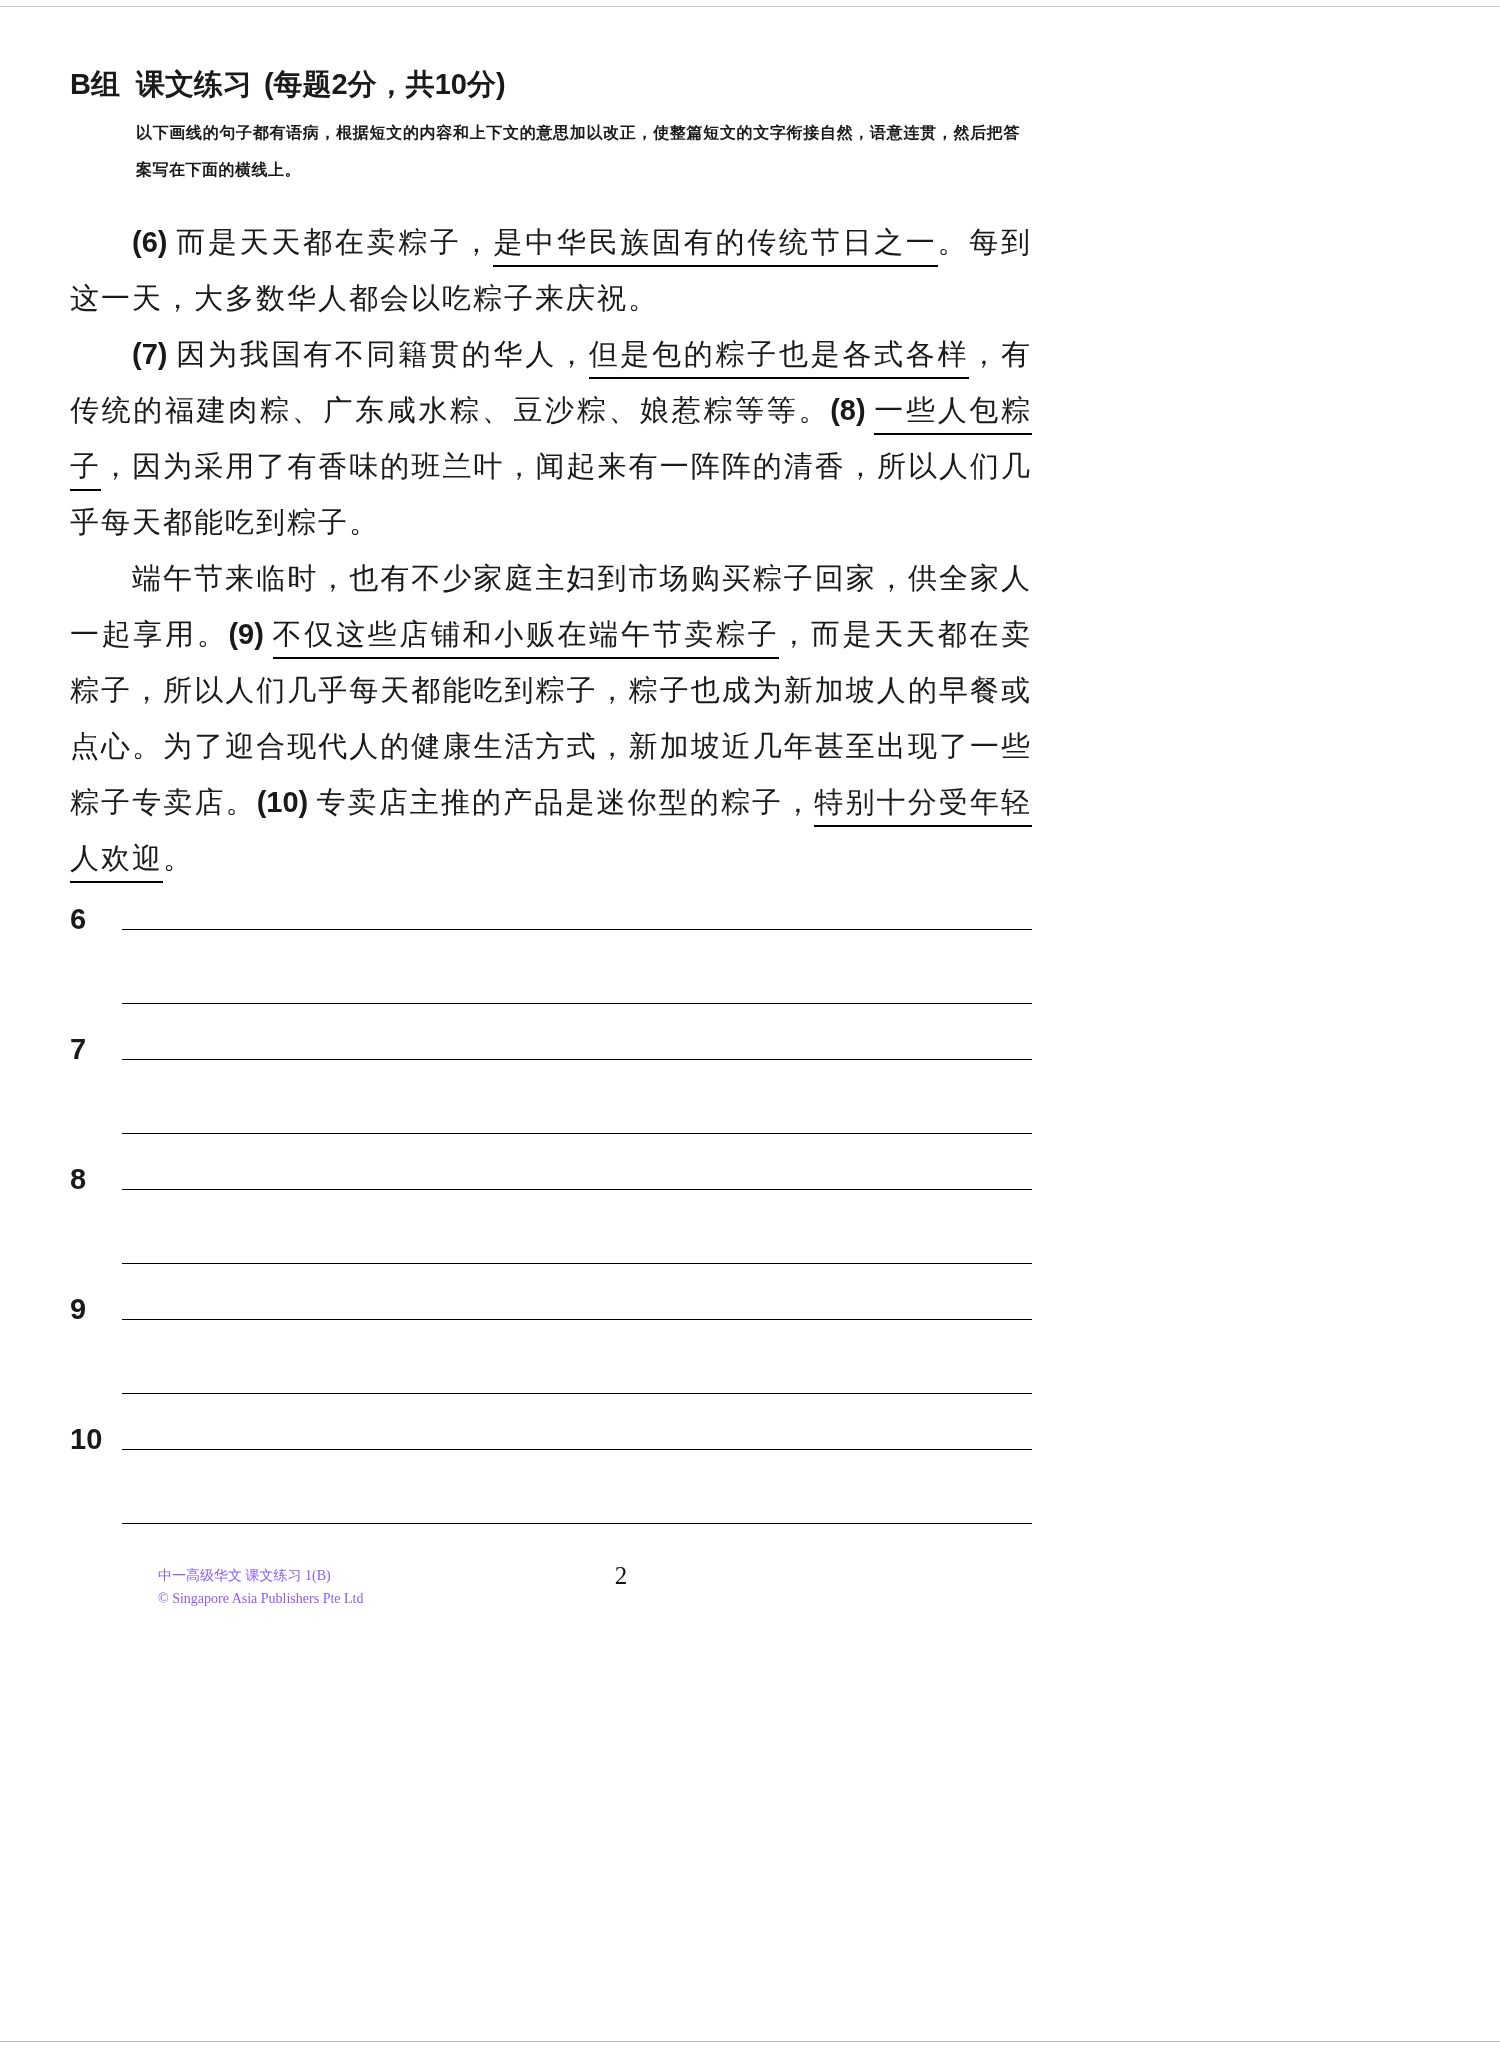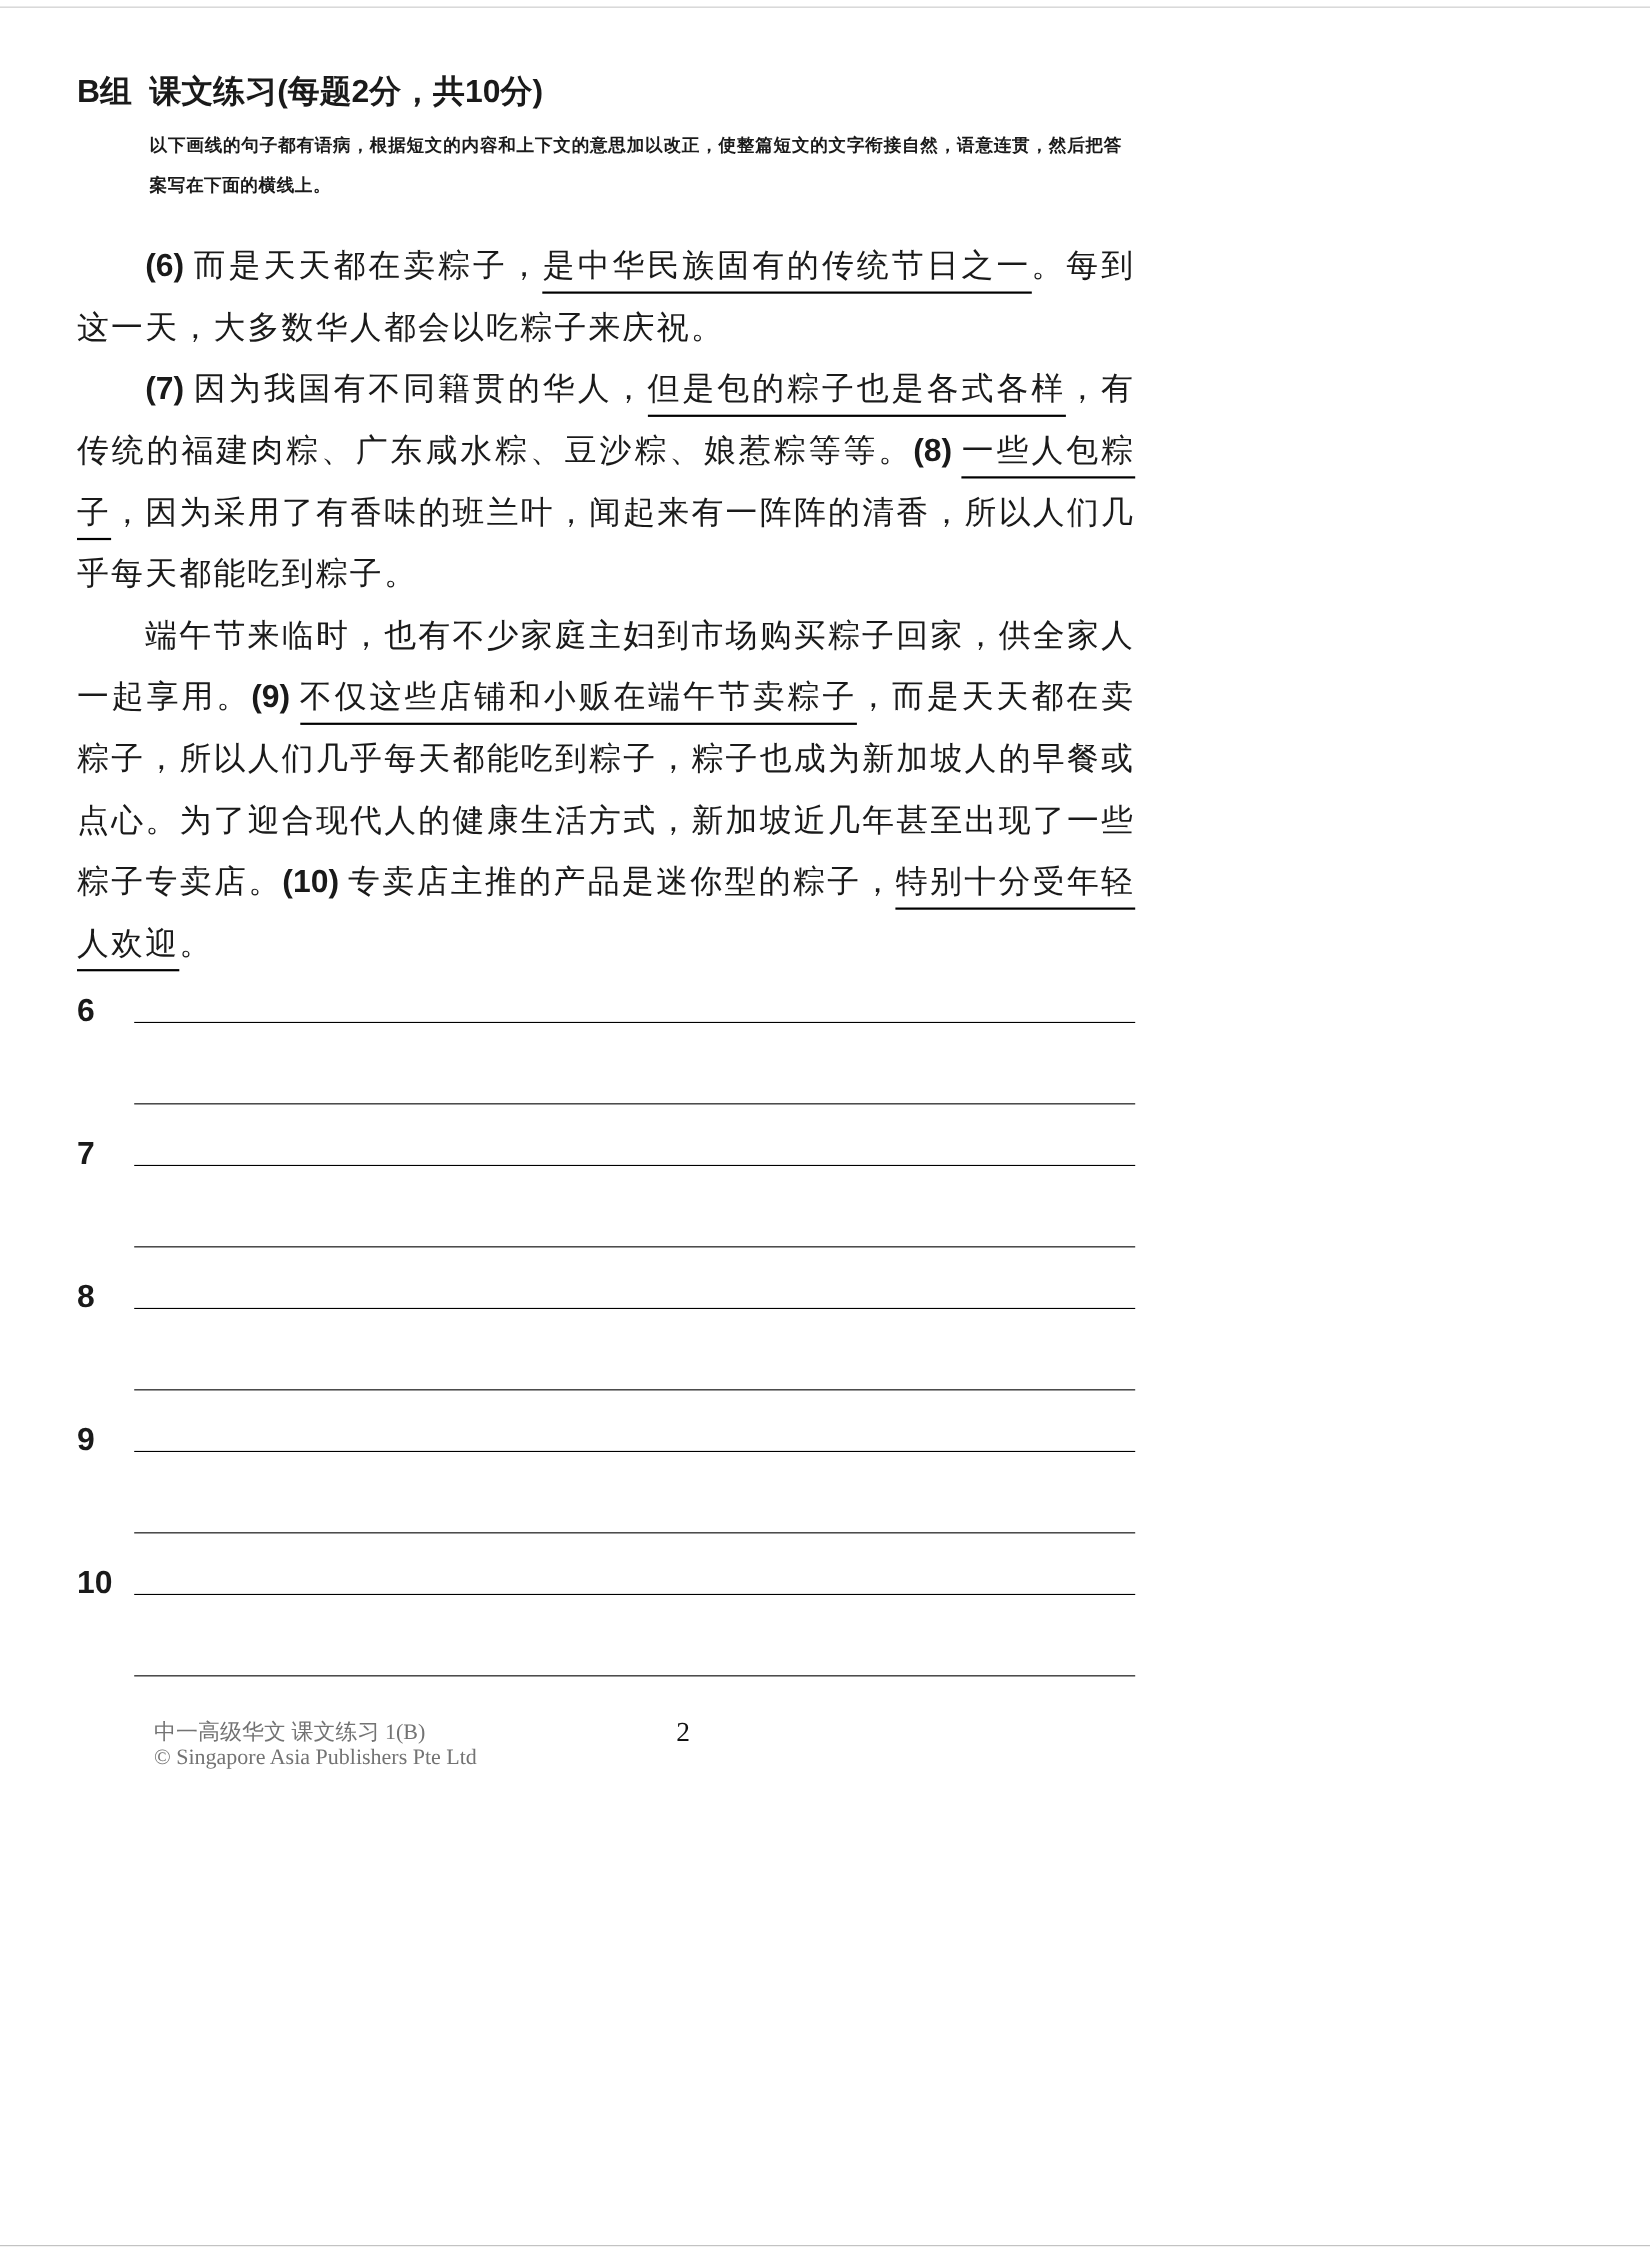--- a/index.html
+++ b/index.html
@@ -26,21 +26,21 @@
 
   
   .section-header {
     font-family:"Liberation Sans", sans-serif;
     font-weight:bold;
     font-size:29px;
     line-height:40px;
     white-space:nowrap;
   }
   .section-header .group { margin-right:16px; }
-  .section-header .pts { margin-left:0; font-weight:bold;text-align:center; }
+  .section-header .pts { margin-left:12px; font-weight:bold;text-align:center; }
 
   
   .instructions {
     margin-top:10px;
     margin-left:66px;
     width:884px;
     font-family:"Liberation Sans", sans-serif;
     font-weight:600;
     font-size:16px;
     line-height:37px;
@@ -86,22 +86,22 @@
 
   
   .footer {
     position:absolute;
     left:70px;
     top:1498px;
     width:962px;
     height:60px;
   }
   .footer-left {
-    position:absolute; left:0; top:2px;
-    font-size:20px; line-height:23px; color:#737373;
+    position:absolute; left:18px; top:2px;
+    font-size:14px; line-height:23px; color:#8b5cf6;
   }
   .footer-center {
     position:absolute; left:0; top:0; width:100%;
     text-align:center;
   }
   .footer-page-number { font-size:25px; line-height:28px; color:#111; }
   .footer-exercise { font-size:15px; line-height:18px; color:#6a9a9a; margin-top:3px; }
 </style>
 </head>
 <body>

